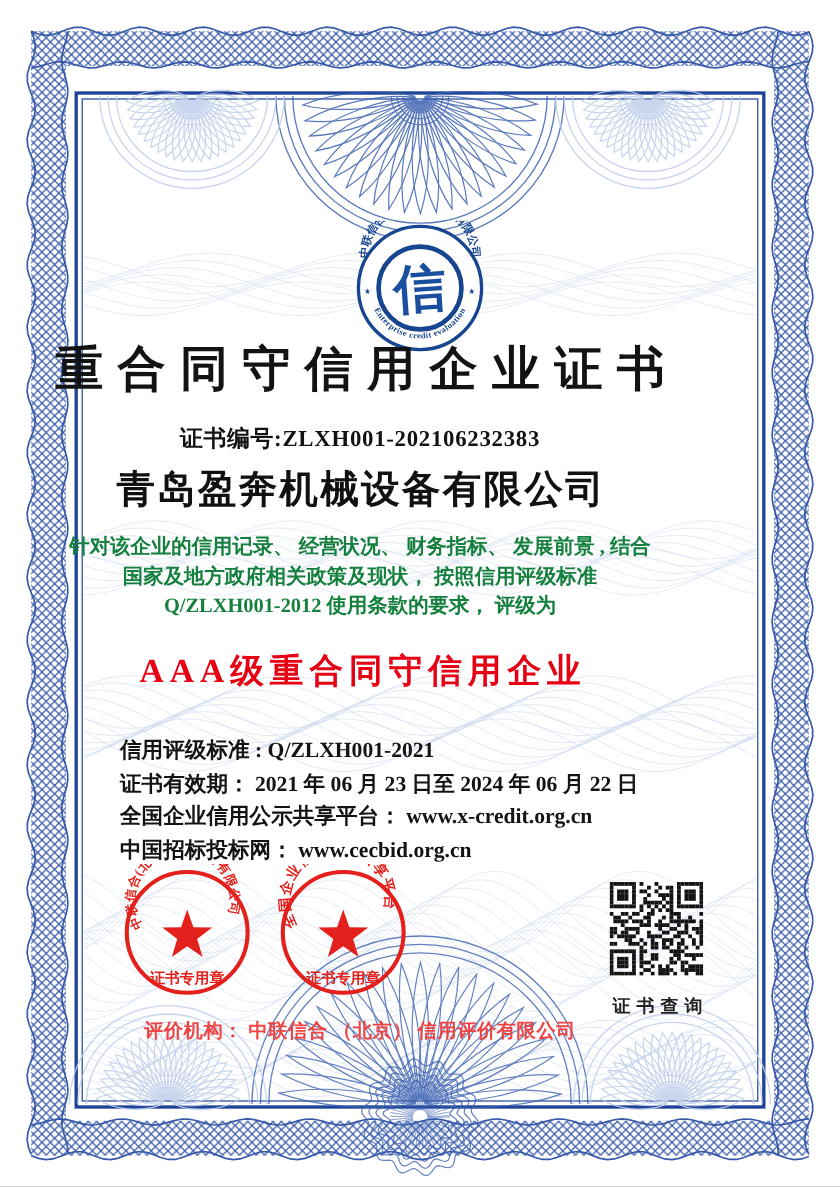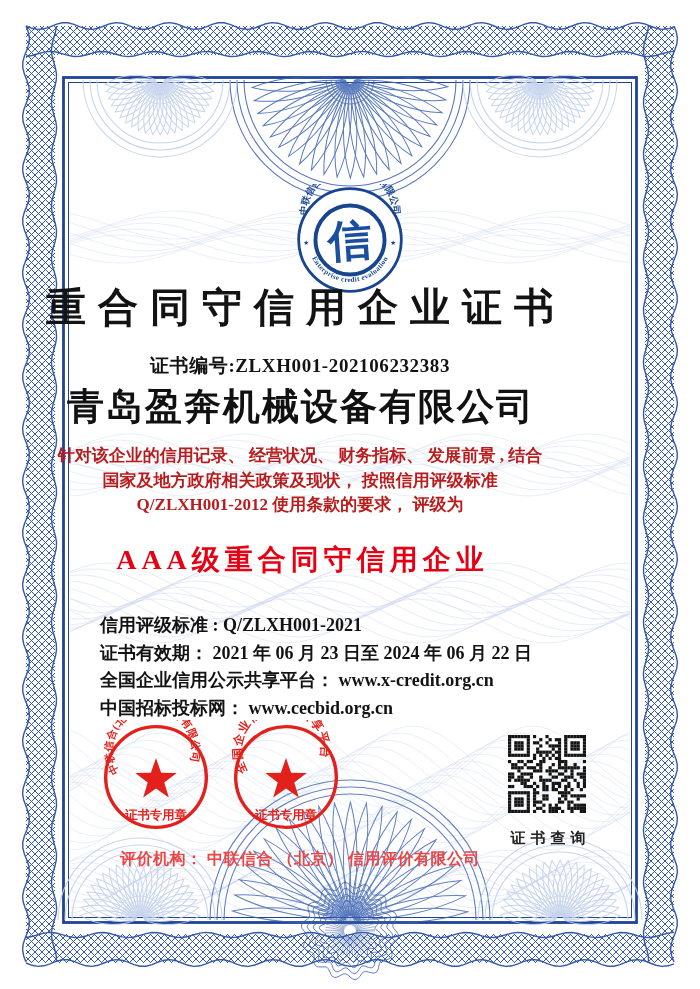--- a/index.html
+++ b/index.html
@@ -12,22 +12,22 @@
   svg{display:block;}
   #deco{position:absolute;left:0;top:0;z-index:0;}
   .content{position:absolute;left:0;top:0;width:700px;height:989px;z-index:1;}
   .ctr{left:0;width:600px;text-align:center;}
   .title{
     top:286px;font-size:40px;font-weight:900;color:#131313;
     letter-spacing:12px;text-indent:12px;line-height:44px;
   }
   .subtitle{top:329px;font-size:16px;font-weight:bold;color:#131313;letter-spacing:.4px;}
   .certno{top:353px;font-size:19px;font-weight:bold;color:#131313;letter-spacing:.6px;}
-  .company{top:384px;font-size:37px;font-weight:900;color:#111;letter-spacing:2px;text-indent:2px;line-height:46px;}
-  .bodytxt{top:444px;font-size:17px;font-weight:bold;color:#b91c1c;line-height:24.5px;}
+  .company{top:384px;font-size:32px;font-weight:900;color:#111;letter-spacing:2px;text-indent:2px;line-height:46px;}
+  .bodytxt{top:444px;font-size:17px;font-weight:bold;color:#15803d;line-height:24.5px;}
   .award{top:536px;font-size:28px;font-weight:900;letter-spacing:5px;text-indent:5px;line-height:48px;}
   .infoblock{left:100px;top:612px;width:520px;}
   .infoline{font-size:18px;font-weight:bold;color:#131313;line-height:27.6px;white-space:nowrap;}
   .seal{position:absolute;top:720px;width:114px;height:114px;}
   .seal1{left:99px;}
   .seal2{left:229px;}
   .qrbox{left:508px;top:735px;width:78px;height:78px;}
   .qrlabel{left:488px;top:829px;width:120px;text-align:center;font-size:15px;font-weight:bold;color:#222;letter-spacing:5px;text-indent:5px;}
   .evaluator{top:849px;font-size:16px;font-weight:bold;color:#ef4444;letter-spacing:.5px;}
 </style>

